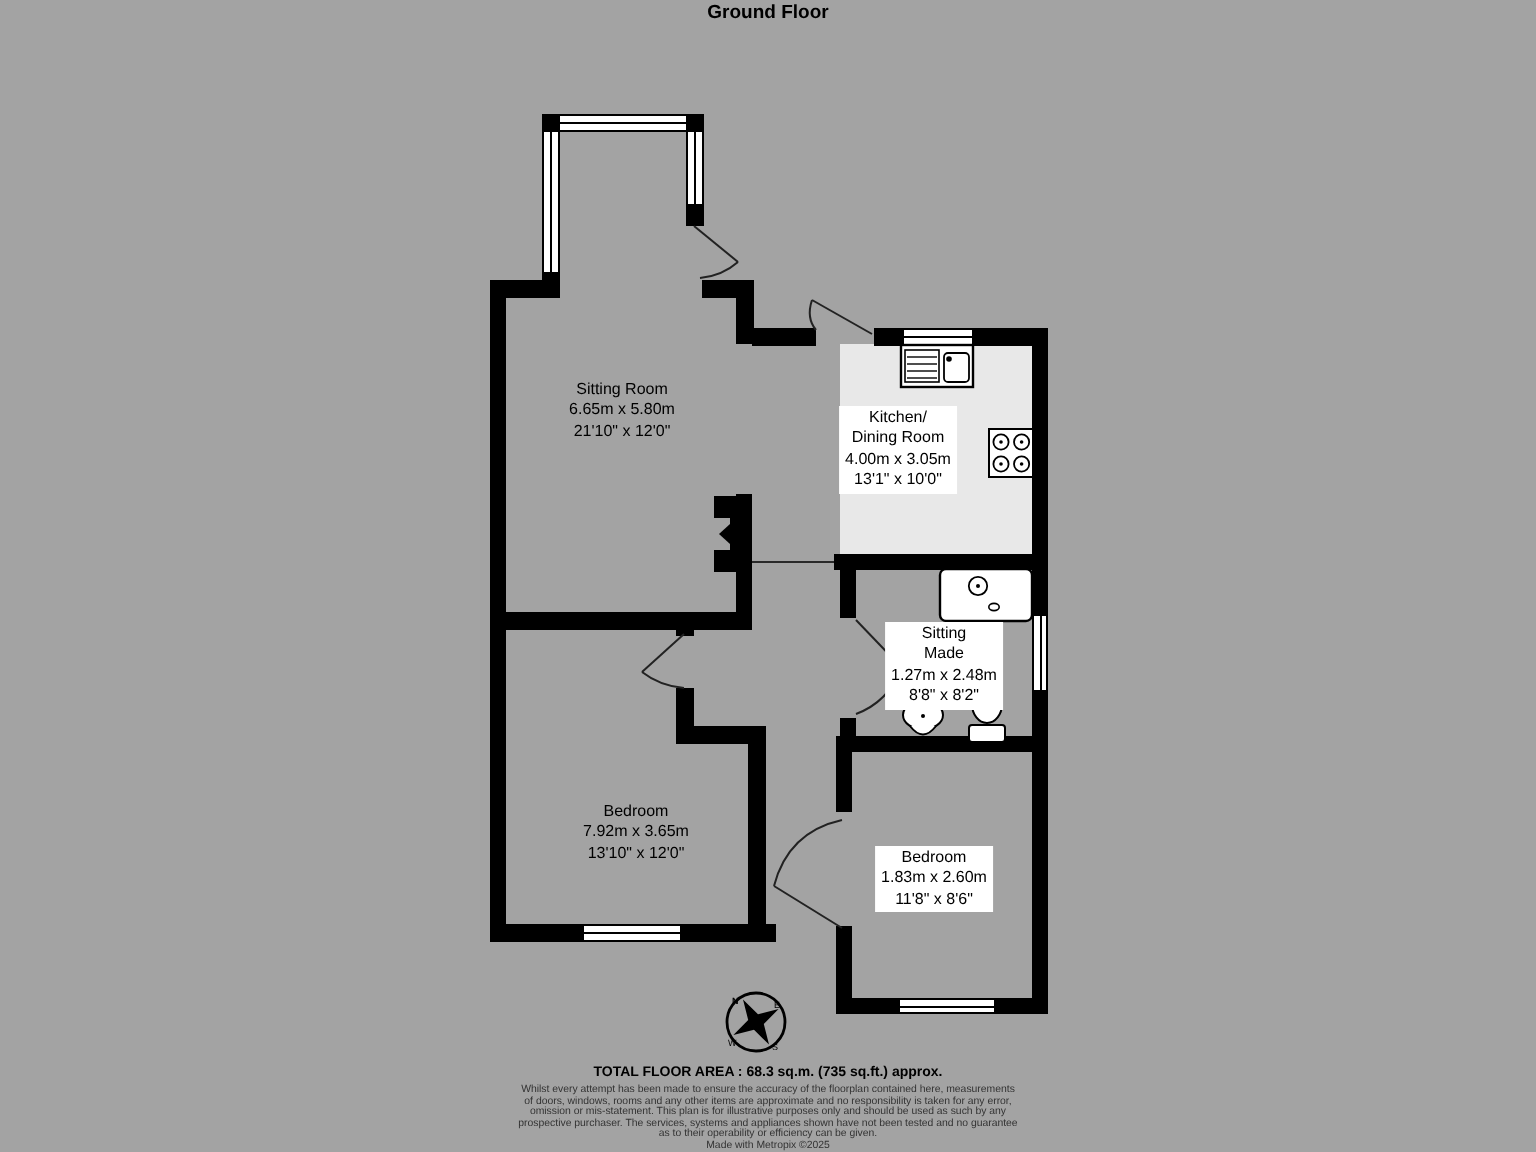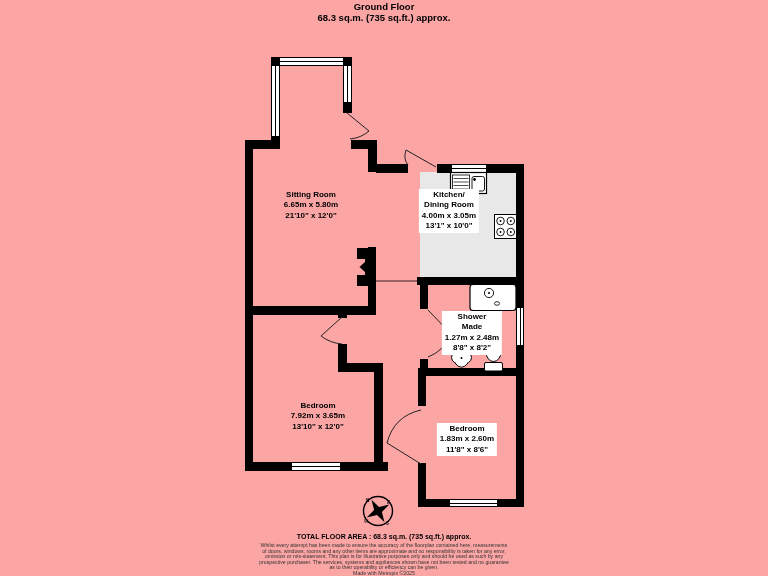--- a/index.html
+++ b/index.html
@@ -1,38 +1,37 @@
 <!DOCTYPE html>
 <html><head>
 <meta charset="utf-8">
 <style>
   html,body{margin:0;padding:0;background:#fff;}
-  #stage{position:relative;width:768px;height:576px;background:#fca5a5;overflow:hidden;
+  #stage{position:relative;width:768px;height:576px;background:#a3a3a3;overflow:hidden;
          font-family:"Liberation Sans",sans-serif;}
   .wall{position:absolute;background:#000;}
   .gray{position:absolute;background:#e8e8e8;}
   .win-h{position:absolute;background:#fff;border-top:1.5px solid #000;border-bottom:1.5px solid #000;box-sizing:border-box;}
   .win-h::after{content:"";position:absolute;left:0;right:0;top:50%;margin-top:-0.5px;height:1px;background:#000;}
   .win-v{position:absolute;background:#fff;border-left:1.5px solid #000;border-right:1.5px solid #000;box-sizing:border-box;}
   .win-v::after{content:"";position:absolute;top:0;bottom:0;left:50%;margin-left:-0.5px;width:1px;background:#000;}
   .lbl{position:absolute;transform:translateX(-50%);text-align:center;
-       font-weight:bold;font-size:8px;line-height:1.3;color:#000;white-space:nowrap;}
+       font-weight:normal;font-size:8px;line-height:1.3;color:#000;white-space:nowrap;}
   .boxed{background:#fff;padding:1px 3px;}
   .title{position:absolute;left:0;width:768px;text-align:center;font-weight:bold;font-size:9.5px;color:#000;}
   .footer-total{position:absolute;left:0;width:768px;text-align:center;font-weight:bold;font-size:7px;color:#000;}
   .footer-small{position:absolute;left:0;width:768px;text-align:center;font-size:5.2px;line-height:1.12;color:#333;}
   svg{position:absolute;left:0;top:0;pointer-events:none;}
 </style>
 </head>
 <body>
 
 <div id="stage">
 
   <div class="title" style="top:1px">Ground Floor</div>
-  <div class="title" style="top:12px">68.3 sq.m. (735 sq.ft.) approx.</div>
 
   <div class="gray" style="left:420px;top:172px;width:96px;height:105px"></div>
 
   <div class="wall" style="left:245px;top:140px;width:8px;height:331px"></div>
   <div class="wall" style="left:245px;top:140px;width:33px;height:9px"></div>
 
   <div class="wall" style="left:271px;top:57px;width:9px;height:9px"></div>
   <div class="wall" style="left:343px;top:57px;width:9px;height:9px"></div>
   <div class="wall" style="left:343px;top:102px;width:9px;height:11px"></div>
   <div class="wall" style="left:271px;top:136px;width:9px;height:13px"></div>
@@ -160,29 +159,29 @@
       <text x="364" y="523" font-size="4.5">W</text>
     </g>
   </svg>
 
   <div class="lbl" style="left:311px;top:190px">
     <div>Sitting Room</div>
     <div>6.65m  x 5.80m</div>
     <div>21'10"  x 12'0"</div>
   </div>
 
-  <div class="lbl boxed" style="left:449px;top:189px">
+  <div class="lbl boxed" style="left:449px;top:203px">
     <div>Kitchen/</div>
     <div>Dining Room</div>
     <div>4.00m  x 3.05m</div>
     <div>13'1"  x 10'0"</div>
   </div>
 
   <div class="lbl boxed" style="left:472px;top:311px">
-    <div>Shower</div>
+    <div>Sitting</div>
     <div>Made</div>
     <div>1.27m  x 2.48m</div>
     <div>8'8"  x 8'2"</div>
   </div>
 
   <div class="lbl" style="left:318px;top:401px">
     <div>Bedroom</div>
     <div>7.92m  x 3.65m</div>
     <div>13'10"  x 12'0"</div>
   </div>

